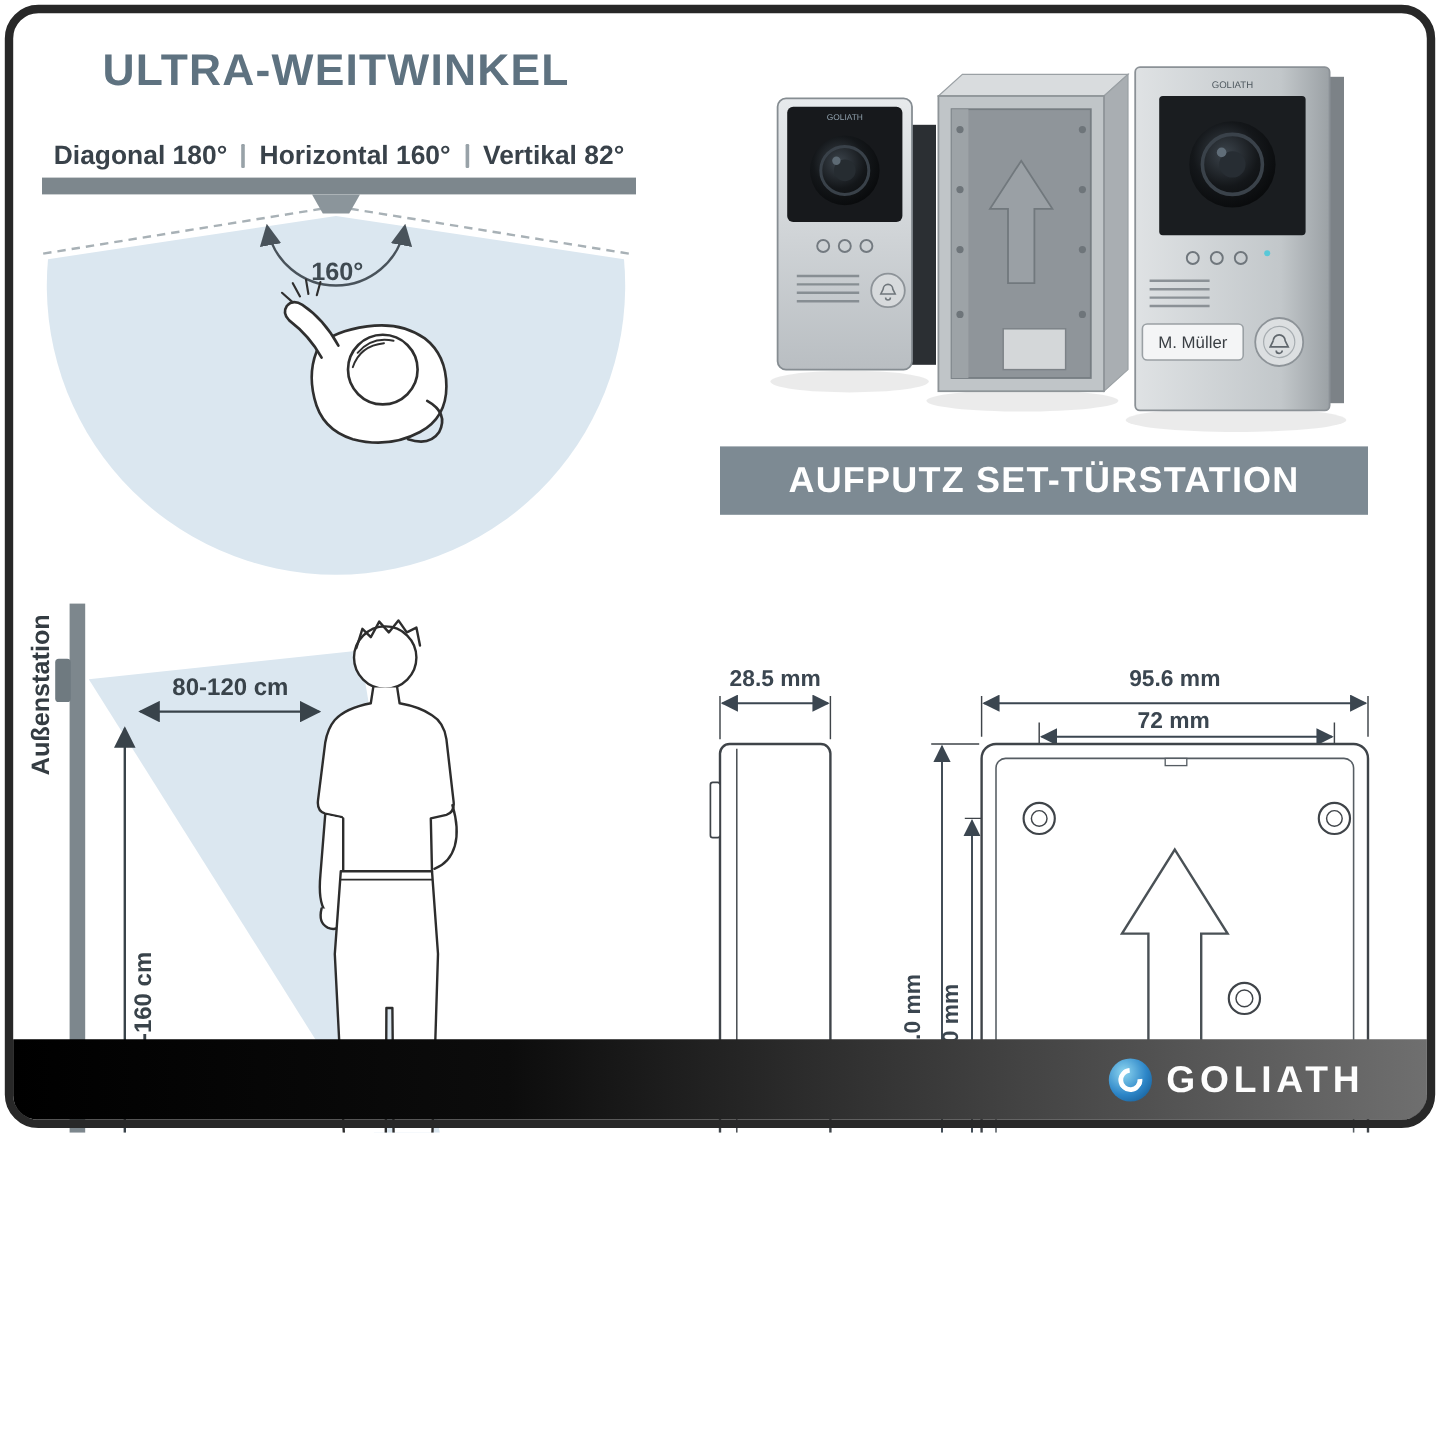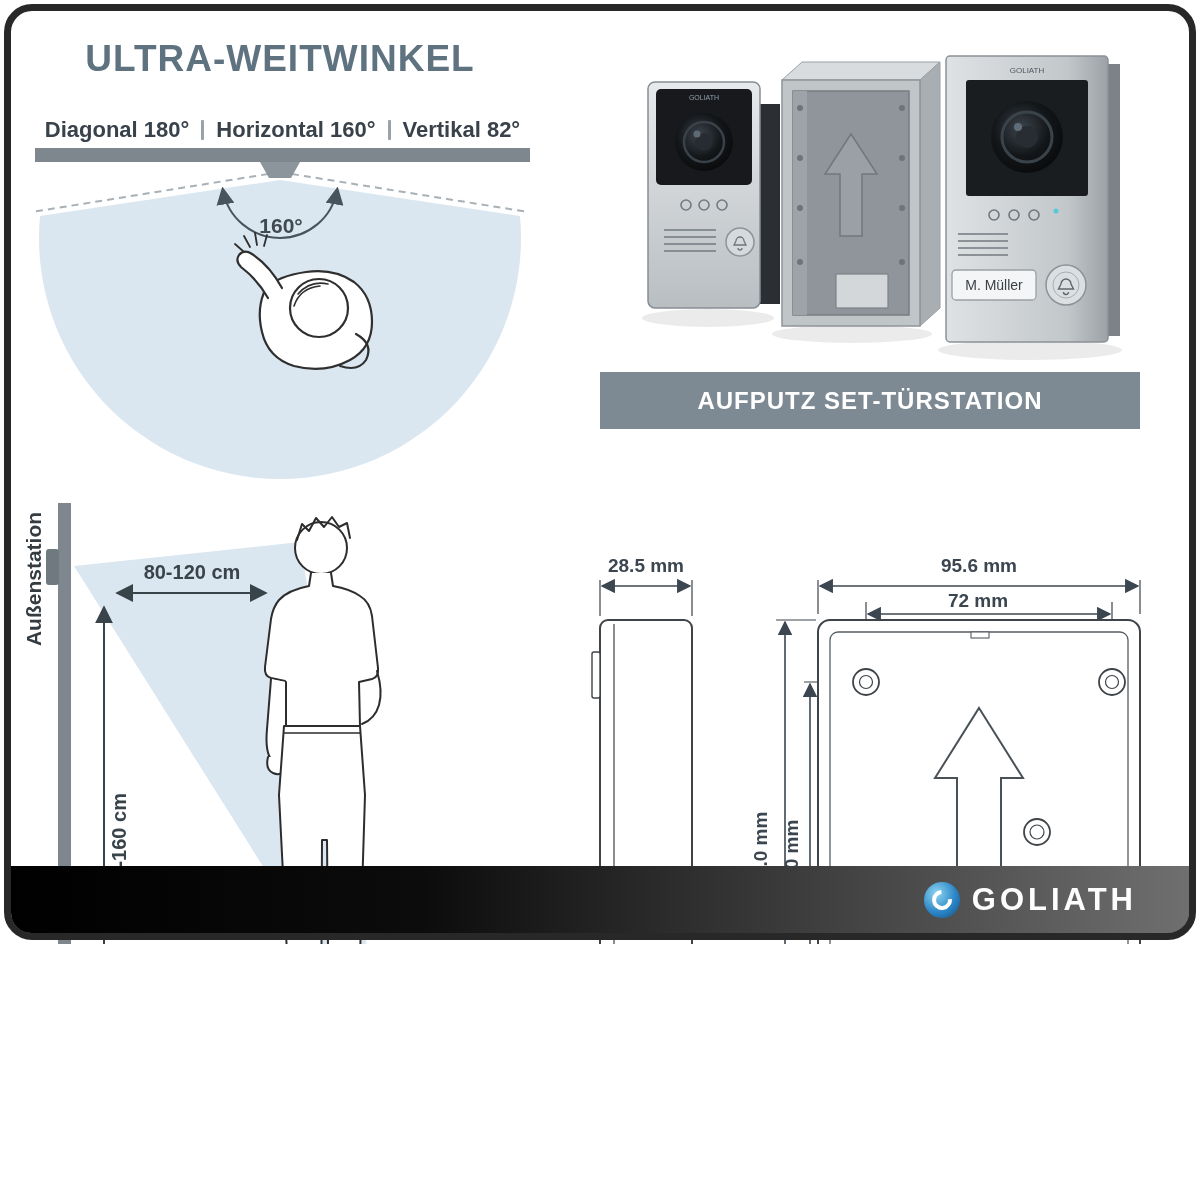--- a/index.html
+++ b/index.html
@@ -12,21 +12,21 @@
 
   .wa-title { left:30px; top:38px; width:500px; text-align:center;
           font-size:37px; font-weight:bold; color:#5e7280; letter-spacing:1px; }
   .wa-specs { left:10px; top:117px; width:545px; text-align:center;
           font-size:22px; font-weight:bold; color:#39424a; white-space:nowrap; }
   .spec-sep { display:inline-block; width:3px; height:20px; background:#98a2a8;
           margin:0 12px; vertical-align:-3px; border-radius:1px; }
 
   .banner { left:600px; top:372px; width:540px; height:57px; background:#7d8a93;
           color:#ffffff; display:flex; align-items:center; justify-content:center;
-          font-size:24px; font-weight:bold; letter-spacing:1px; }
+          font-size:30px; font-weight:bold; letter-spacing:1px; }
 
   .footer { position:absolute; left:11px; right:11px; bottom:11px; height:67px;
           background:linear-gradient(90deg,#000000 0%,#0c0c0c 35%,#6f6f6f 100%);
           border-radius:0 0 20px 20px; display:flex; align-items:center;
           justify-content:flex-end; padding-right:52px; gap:12px; z-index:10; }
   .brand-icon { width:36px; height:36px; border-radius:50%;
           background:radial-gradient(circle at 35% 32%, #8ed6f0 0%, #2d86c8 55%, #0e4f86 100%);
           position:relative; }
   .brand-icon::after { content:""; position:absolute; inset:8px; border:4px solid #fff;
           border-top-color:transparent; border-radius:50%; transform:rotate(40deg); }

